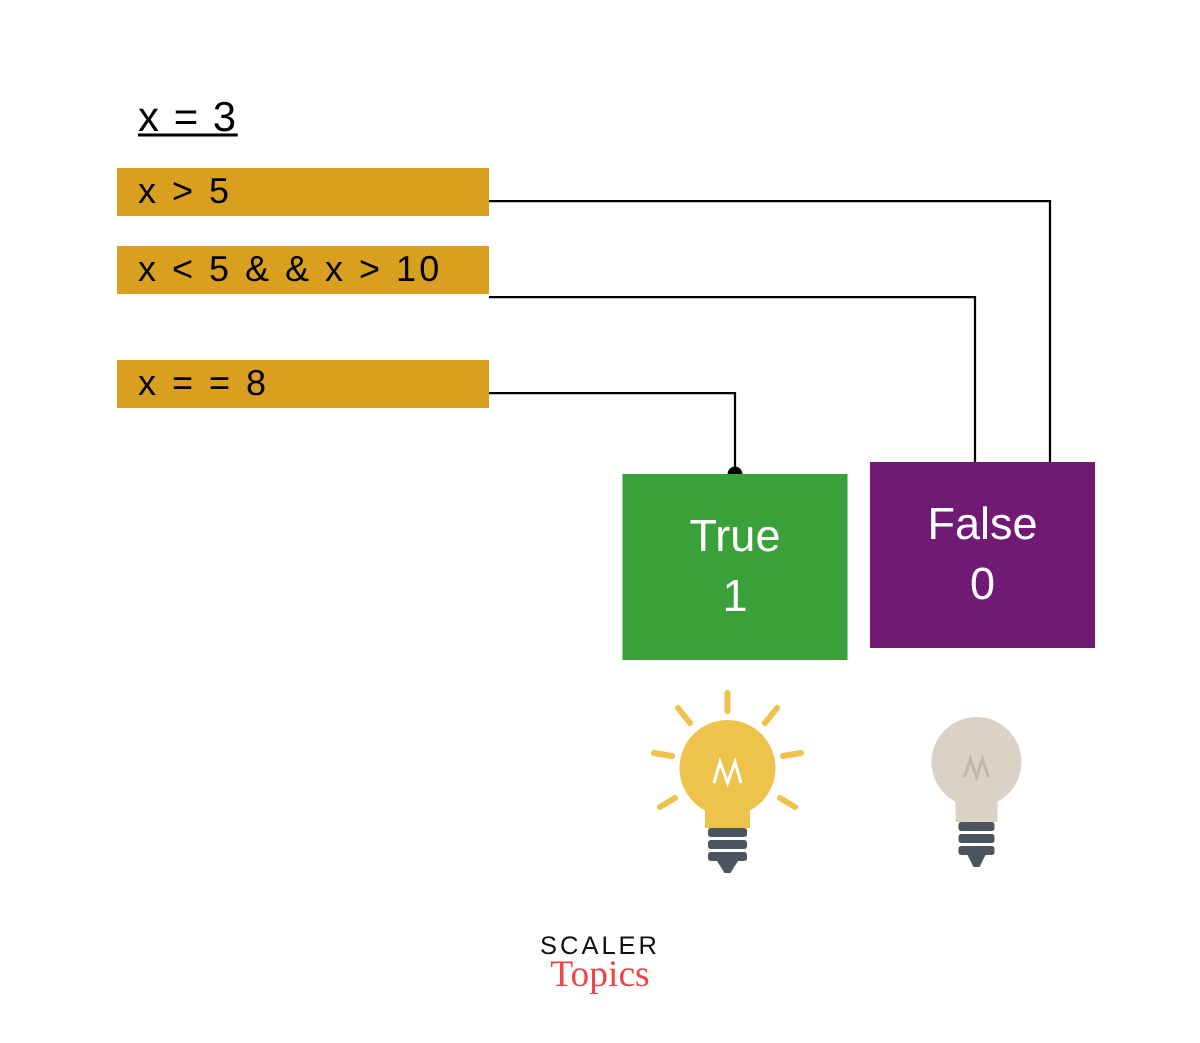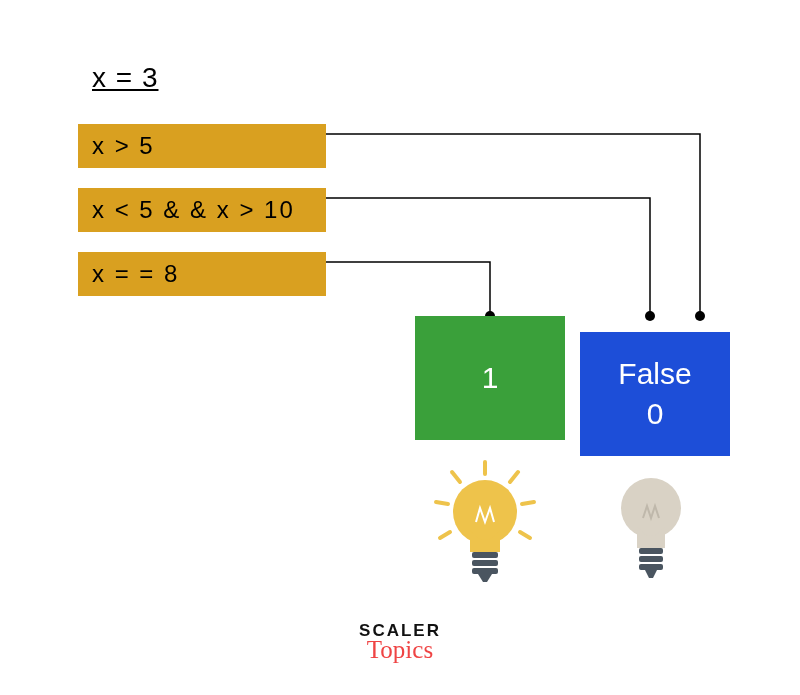--- a/index.html
+++ b/index.html
@@ -21,49 +21,48 @@
     font-weight: 500;
     color: #000;
     letter-spacing: 1px;
     text-decoration: underline;
   }
 
   .expr {
     position: absolute;
     left: 78px;
     width: 248px;
-    height: 44px;
+    height: 32px;
     background: #d9a020;
     color: #000;
     font-size: 24px;
     display: flex;
     align-items: center;
     padding-left: 14px;
     letter-spacing: 2px;
     box-sizing: border-box;
-    margin-top: 12px;
   }
   .expr1 { top: 112px; }
-  .expr2 { top: 176px; }
+  .expr2 { top: 164px; }
   .expr3 { top: 240px; }
 
   .box {
     position: absolute;
     width: 150px;
     height: 124px;
     color: #fff;
     display: flex;
     flex-direction: column;
     align-items: center;
     justify-content: center;
     font-size: 30px;
     line-height: 1.35;
   }
   .box-true  { left: 415px; top: 316px; background: #3aa03a; }
-  .box-false { left: 580px; top: 332px; background: #1d4ed8; }
+  .box-false { left: 580px; top: 308px; background: #701a75; }
 
   svg.connectors {
     position: absolute;
     left: 0; top: 0;
     width: 800px; height: 695px;
     pointer-events: none;
   }
   .wire { fill: none; stroke: #000; stroke-width: 1.5; }
   .dot  { fill: #000; }
 
@@ -80,21 +79,21 @@
   
   .brand {
     position: absolute;
     left: 50%; transform: translateX(-50%);
     top: 622px;
     text-align: center;
     line-height: 1;
   }
   .brand .top {
     font-size: 17px;
-    font-weight: 700;
+    font-weight: 400;
     letter-spacing: 2px;
     color: #111;
   }
   .brand .bot {
     font-family: "Brush Script MT", "Segoe Script", cursive;
     font-size: 25px;
     color: #ef4444;
     margin-top: -2px;
   }
 </style>
@@ -115,20 +114,21 @@
     <circle class="dot" cx="700" cy="316" r="5"></circle>
 
     <path class="wire" d="M 326 198 L 650 198 L 650 316"></path>
     <circle class="dot" cx="650" cy="316" r="5"></circle>
 
     <path class="wire" d="M 326 262 L 490 262 L 490 316"></path>
     <circle class="dot" cx="490" cy="316" r="5"></circle>
   </svg>
 
   <div class="box box-true">
+    <span>True</span>
     <span>1</span>
   </div>
   <div class="box box-false">
     <span>False</span>
     <span>0</span>
   </div>
 
   <svg class="bulb bulb-true" viewBox="0 0 110 130">
     <g class="rays">
       <line x1="55" y1="2" x2="55" y2="14"></line>

